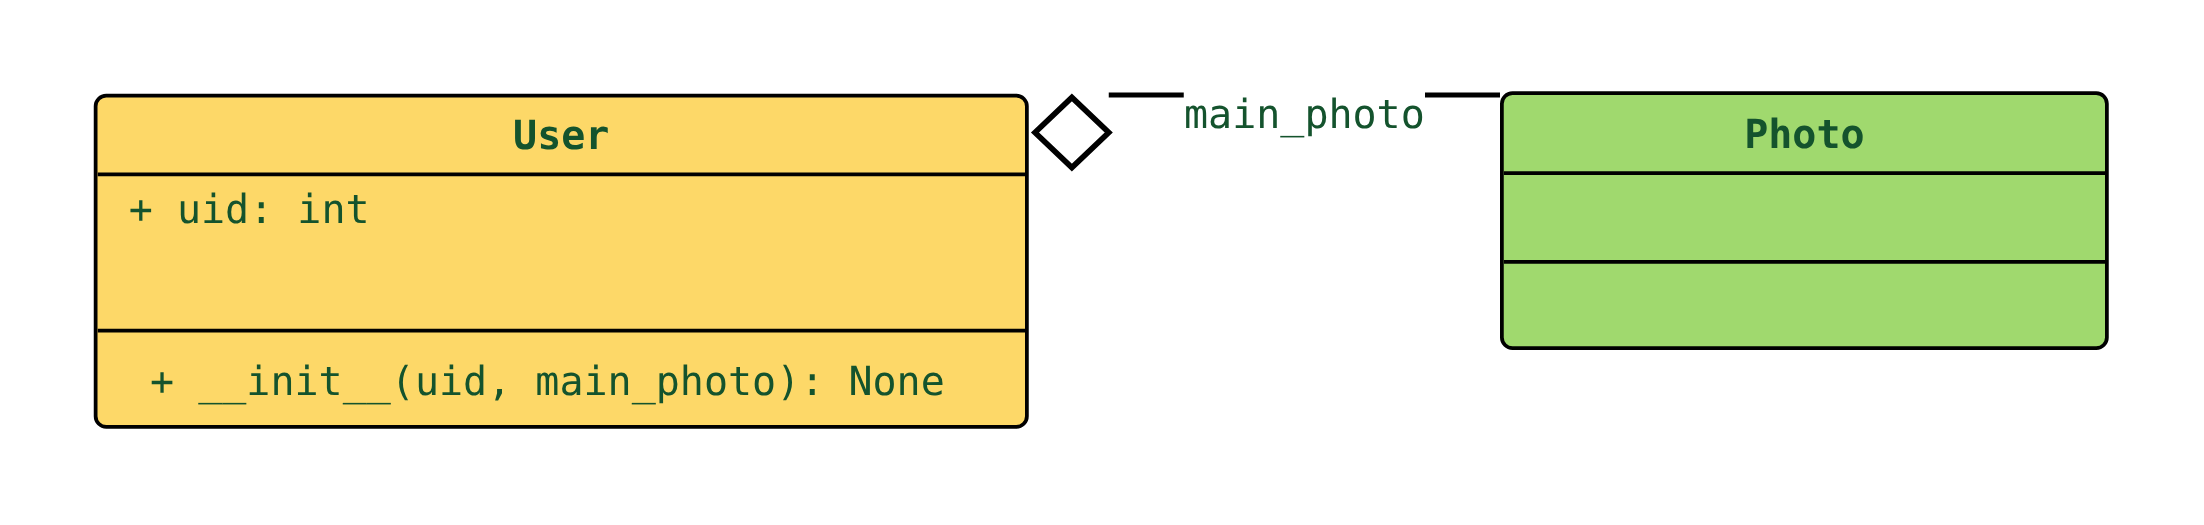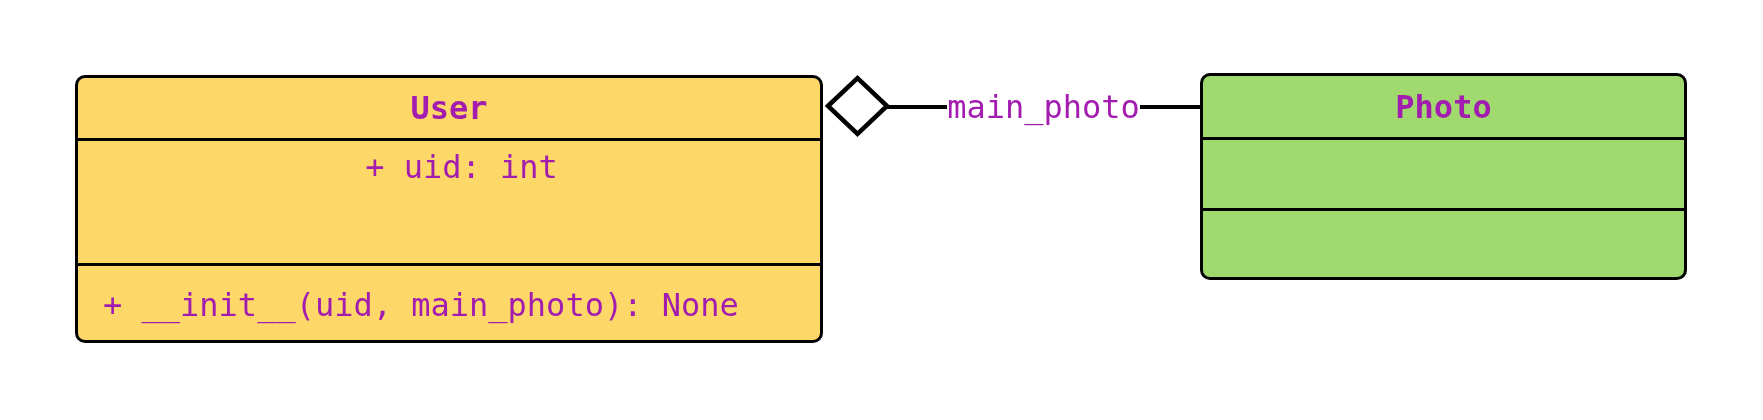--- a/index.html
+++ b/index.html
@@ -7,21 +7,21 @@
     padding: 0;
     background: #ffffff;
   }
   #canvas {
     position: relative;
     width: 1740px;
     height: 420px;
     background: #ffffff;
     overflow: hidden;
     font-family: "DejaVu Sans Mono", "Liberation Mono", monospace;
-    color: #a21caf;
+    color: #14532d;
   }
 
   
   .uml-class {
     position: absolute;
     box-sizing: border-box;
     border: 3.5px solid var(--border-color, #000);
     border-radius: 10px;
     display: flex;
     flex-direction: column;
@@ -56,32 +56,31 @@
     justify-content: center;
     font-weight: bold;
     font-size: 32px;
   }
   .user .title-compartment  { height: 60px; }
   .photo .title-compartment { height: 61px; }
 
   .user .attributes-compartment {
     height: 125px;
     display: flex;
-    flex-direction: row;
-    justify-content: center;
+    flex-direction: column;
     padding: 6px 0 0 25px;
     font-size: 32px;
     line-height: 40px;
   }
   .user .methods-compartment {
     flex: 1 1 auto;
     display: flex;
     flex-direction: column;
     justify-content: center;
-    padding: 4px 0 0 25px;
+    padding: 4px 0 0 42px;
     font-size: 32px;
     line-height: 40px;
   }
   .photo .attributes-compartment { height: 71px; }
   .photo .methods-compartment    { flex: 1 1 auto; }
 
   .member-line { white-space: pre; }
   .type-bold   { font-weight: bold; }
 
   
@@ -95,25 +94,25 @@
   .diamond-svg polygon {
     fill: var(--diamond-fill, #fff);
     stroke: var(--border-color, #000);
     stroke-width: 4.5;
     stroke-linejoin: miter;
   }
 
   .relation {
     position: absolute;
     left: 887px;
-    top: 90px;
+    top: 74px;
     width: 313px;
     height: 34px;
     display: flex;
-    align-items: center;
+    align-items: flex-start;
   }
   .relation .wire {
     flex: 1 1 auto;
     height: 3.5px;
     background: var(--border-color, #000);
   }
   .relation .relation-label {
     flex: 0 0 auto;
     font-size: 32px;
     line-height: 34px;

